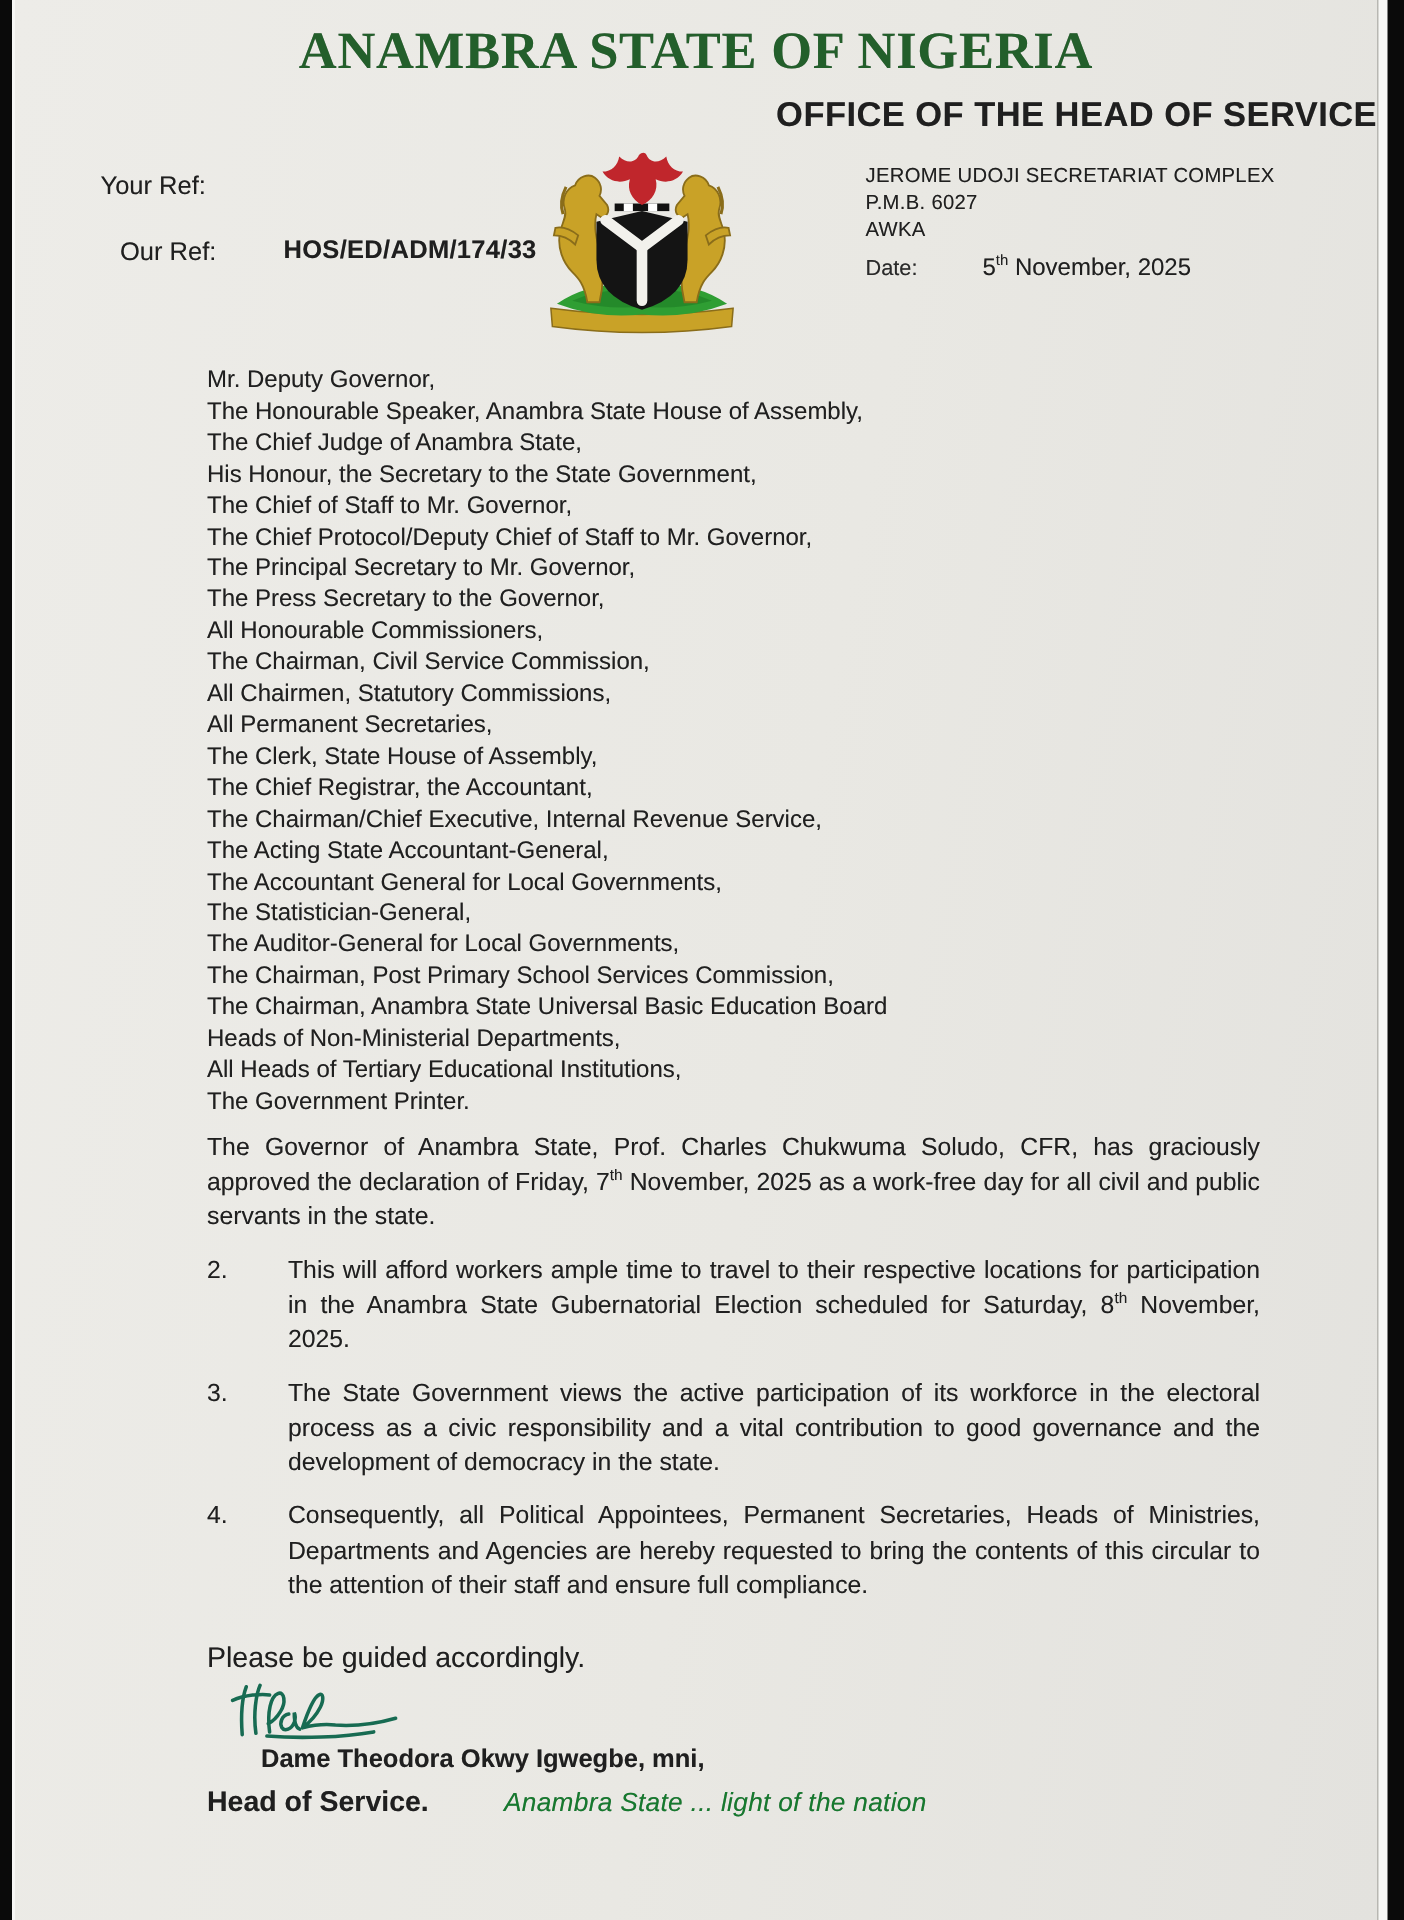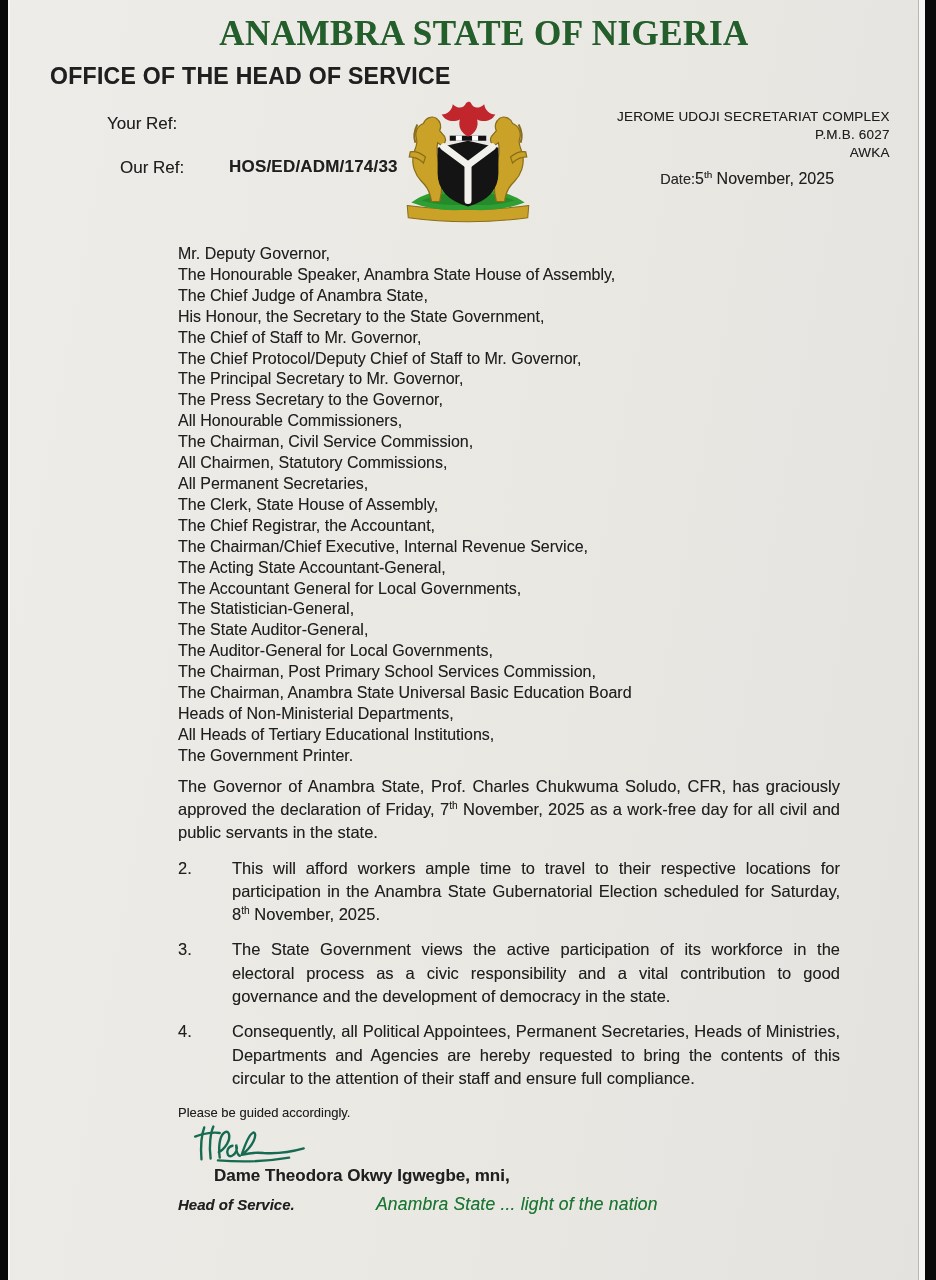--- a/index.html
+++ b/index.html
@@ -8,59 +8,58 @@
     background:#0a0a0a;overflow:hidden;
     font-family:"Liberation Sans",sans-serif;
     -webkit-font-smoothing:antialiased;
   }
   .scan-white{position:absolute;left:8px;right:11px;top:0;bottom:0;background:#f7f7f5;}
   .sheet{
     position:absolute;left:10px;right:17px;top:0;bottom:0;
     background:linear-gradient(100deg,#edecE8 0%,#e9e8e3 55%,#e3e2de 100%);
     border-right:1px solid #b8b7b2;
     color:#1f1f1f;
-    padding-left:40px;
   }
   .sheet *{text-shadow:0 0 .4px rgba(0,0,0,.35);}
   .state-title{
     margin-top:14px;text-align:center;
     font-family:"Liberation Serif","DejaVu Serif",serif;
     font-weight:bold;font-size:35px;line-height:40px;letter-spacing:.5px;
   }
   .office-title{
-    margin-top:9px;text-align:left;
+    margin-top:9px;text-align:right;
     font-weight:bold;font-size:23px;line-height:27px;letter-spacing:.3px;
   }
-  .letterhead{position:relative;height:134px;margin-top:10px;text-align:right;}
+  .letterhead{position:relative;height:134px;margin-top:10px;}
   .ref{position:absolute;font-size:17px;}
   .ref-your{left:57px;top:14px;}
   .ref-our{left:70px;top:58px;}
   .ref-value{position:absolute;left:137px;top:57px;font-size:17px;font-weight:bold;letter-spacing:.2px;margin-left:42px;}
   .emblem{position:absolute;left:337px;top:-2px;width:162px;height:128px;}
   .addr{position:absolute;left:567px;top:8px;font-size:13.5px;line-height:18px;letter-spacing:.2px;}
   .date-row{position:absolute;left:567px;top:70px;font-size:14.5px;}
   .date-label{display:inline-block;width:78px;color:#2a2a2a;}
   .date-value{font-weight:normal;font-size:16px;}
   sup{font-size:62%;vertical-align:super;line-height:0;}
   .main{margin:10px 78px 0 128px;}
   .recipients{font-size:16px;line-height:20.9px;}
   .subject{
     margin-top:10px;font-weight:bold;font-size:16.5px;line-height:23px;
     text-align:justify;letter-spacing:.2px;
   }
   .par{margin:8px 0 0 0;font-size:16.5px;line-height:23.3px;text-align:justify;}
   .numpar{display:flex;margin-top:12px;}
   .numpar .num{flex:0 0 54px;font-size:16.5px;line-height:23.3px;}
   .numpar .par{flex:1;margin:0;}
-  .please{margin-top:15px;font-size:13px;}
+  .please{margin-top:26px;font-size:19px;}
   .sigblock{margin-top:2px;}
   .sig-svg{display:block;margin-left:6px;height:42px;width:150px;}
   .sig-name{font-weight:bold;font-size:17px;line-height:24px;margin-left:36px;}
   .closing-row{display:flex;align-items:baseline;}
-  .sig-title{font-weight:bold;font-size:15px;line-height:26px;width:198px;font-style:italic;}
+  .sig-title{font-weight:bold;font-size:19px;line-height:26px;width:198px;}
   .motto{
     font-weight:normal;font-style:italic;font-size:17.5px;
     color:#157a2e;padding-top:6px;letter-spacing:.2px;
   }
 </style>
 </head>
 <body>
 
 <div class="scan-white"></div>
 <div class="sheet">
@@ -134,21 +133,20 @@
       <div>All Honourable Commissioners,</div>
       <div>The Chairman, Civil Service Commission,</div>
       <div>All Chairmen, Statutory Commissions,</div>
       <div>All Permanent Secretaries,</div>
       <div>The Clerk, State House of Assembly,</div>
       <div>The Chief Registrar, the Accountant,</div>
       <div>The Chairman/Chief Executive, Internal Revenue Service,</div>
       <div>The Acting State Accountant-General,</div>
       <div>The Accountant General for Local Governments,</div>
       <div>The Statistician-General,</div>
-      <div>The State Auditor-General,</div>
       <div>The Auditor-General for Local Governments,</div>
       <div>The Chairman, Post Primary School Services Commission,</div>
       <div>The Chairman, Anambra State Universal Basic Education Board</div>
       <div>Heads of Non-Ministerial Departments,</div>
       <div>All Heads of Tertiary Educational Institutions,</div>
       <div>The Government Printer.</div>
     </div>
 
 
     <p class="par"><span>The Governor of Anambra State, Prof. Charles Chukwuma Soludo, CFR, has graciously approved the declaration of Friday, 7</span><sup>th</sup><span> November, 2025 as a work-free day for all civil and public servants in the state.</span></p>

